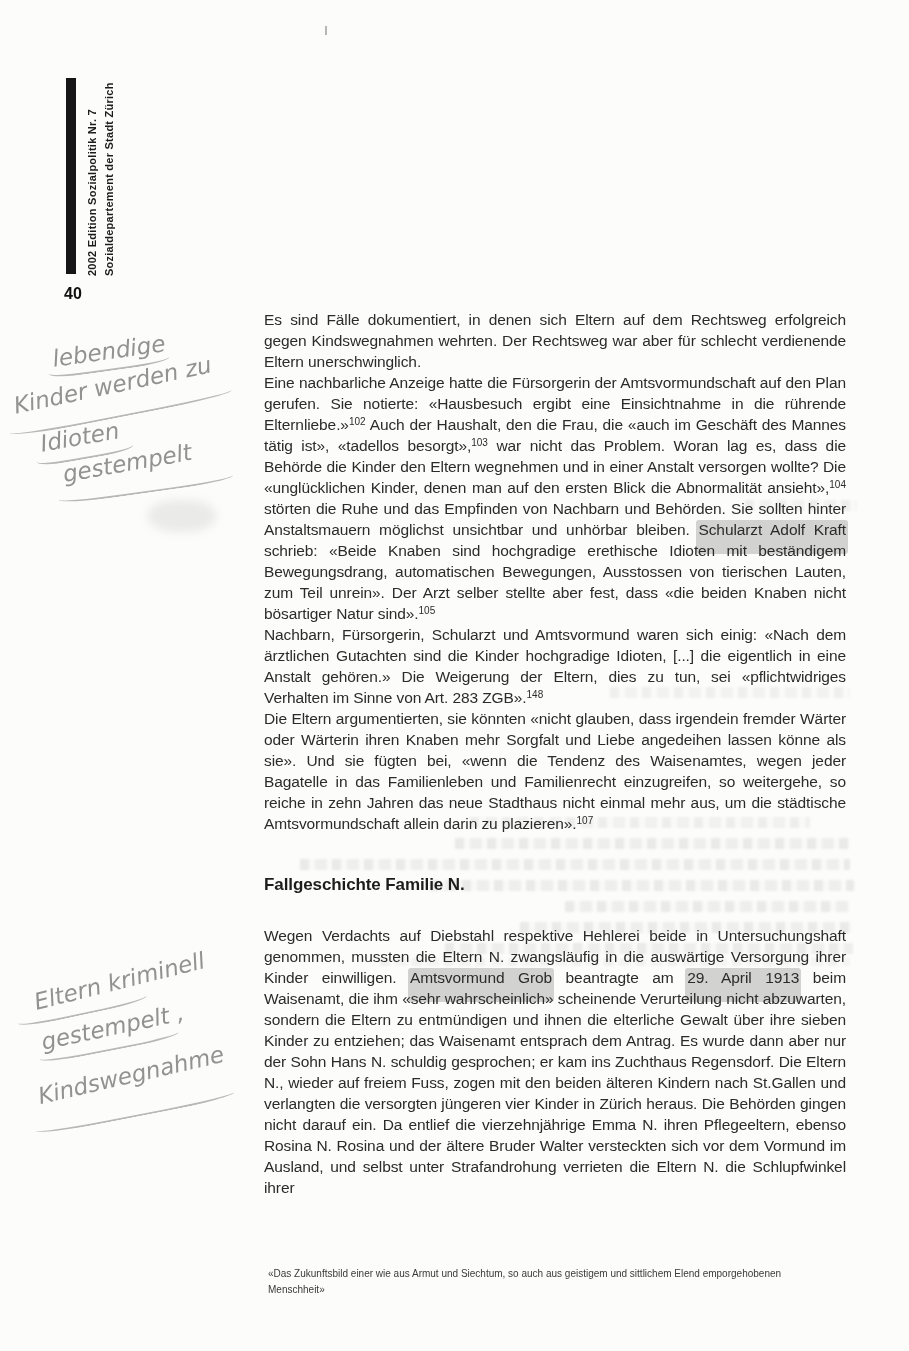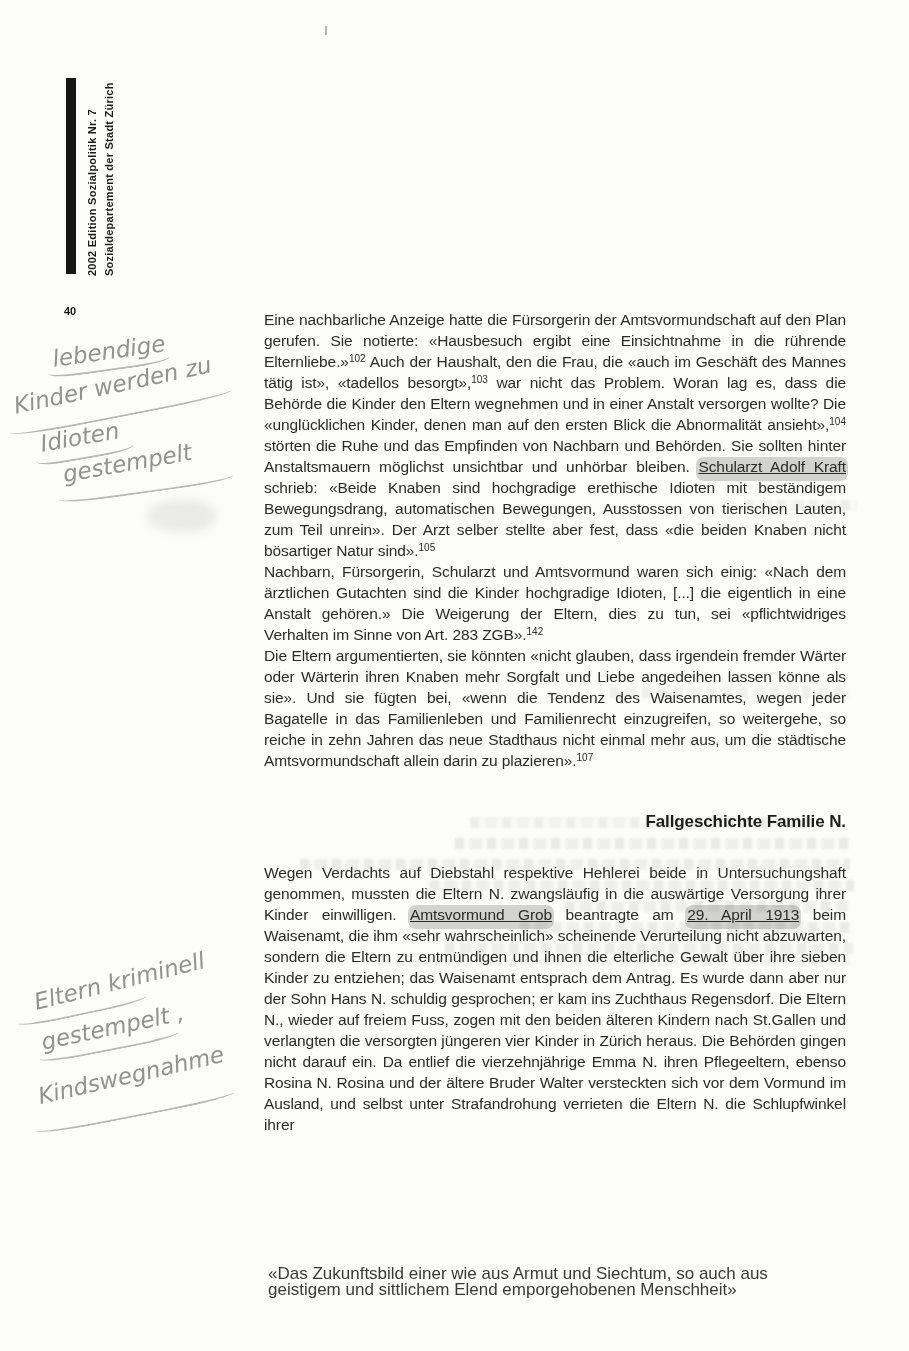--- a/index.html
+++ b/index.html
@@ -6,33 +6,33 @@
   html,body{margin:0;padding:0;}
   body{width:909px;height:1351px;background:#fbfbf9;position:relative;overflow:hidden;
        font-family:"Liberation Sans",sans-serif;}
   .page{position:absolute;inset:0;background:#fcfcfa;}
 
   
   .side-rule{position:absolute;left:66px;top:78px;width:10px;height:196px;background:#161616;}
   .side-vertical{position:absolute;left:84px;top:276px;transform:rotate(-90deg);
        transform-origin:0 0;white-space:nowrap;font-weight:bold;font-size:11px;
        line-height:16.5px;color:#1c1c1c;letter-spacing:.25px;}
-  .page-number{position:absolute;left:64px;top:285px;font-weight:bold;font-size:11px;color:#111;margin-top:20px;}
+  .page-number{position:absolute;left:64px;top:285px;font-weight:bold;font-size:16px;color:#111;}
 
   
   .body-col{position:absolute;left:264px;top:309px;width:582px;font-size:15.5px;
        line-height:21px;color:#2b2b2b;text-align:justify;letter-spacing:-.1px;}
   .body-col p{margin:0;}
   .body-col sup{font-size:10px;line-height:0;position:relative;top:-5px;vertical-align:baseline;letter-spacing:0;}
-  .hl{background:rgba(96,96,96,.27);border-radius:8px;padding:1px 2px 6px;margin:-1px -2px -2px;
-      -webkit-box-decoration-break:clone;box-decoration-break:clone;text-decoration:underline;}
-  .heading{font-weight:bold;font-size:17px;line-height:25px;margin:38px 0 28px;color:#1d1d1d;text-align:right;}
+  .hl{background:rgba(96,96,96,.27);border-radius:3px;padding:1px 2px 16px;margin:-1px -2px -2px;
+      -webkit-box-decoration-break:clone;box-decoration-break:clone;}
+  .heading{font-weight:bold;font-size:17px;line-height:25px;margin:38px 0 28px;color:#1d1d1d;text-align:left;}
 
   
-  .footnote{position:absolute;left:268px;top:1266px;width:530px;font-size:17px;
+  .footnote{position:absolute;left:268px;top:1266px;width:530px;font-size:10px;
        line-height:15.5px;color:#3a3a3a;}
 
   
   .hand{position:absolute;color:#929292;font-family:"DejaVu Sans",sans-serif;
        font-style:italic;white-space:nowrap;font-size:23px;}
   .uline{position:absolute;height:9px;border-bottom:2px solid #9c9c9c;border-radius:50%/8px;opacity:.7;}
   .n1a{left:52px;top:338px;transform:rotate(-8deg);}
   .u1a{left:48px;top:360px;width:122px;transform:rotate(-8deg);}
   .n1b{left:12px;top:372px;transform:rotate(-12deg);}
   .u1b{left:8px;top:406px;width:226px;transform:rotate(-11deg);}
@@ -95,22 +95,23 @@
   <div class="bleed" style="left:430px;top:880px;width:424px;"></div>
   <div class="bleed" style="left:565px;top:901px;width:285px;"></div>
   <div class="bleed" style="left:520px;top:922px;width:332px;"></div>
   <div class="bleed" style="left:445px;top:943px;width:408px;"></div>
   <div class="bleed" style="left:380px;top:958px;width:470px;opacity:.3;height:8px;"></div>
   <div class="smudge" style="left:148px;top:500px;width:68px;height:32px;"></div>
   <div class="tick"></div>
 
   <div class="body-col">
     <div>
+        <p><span>Es sind Fälle dokumentiert, in denen sich Eltern auf dem Rechtsweg erfolgreich gegen Kindswegnahmen wehrten. Der Rechtsweg war aber für schlecht verdienende Eltern unerschwinglich.</span></p>
         <p><span>Eine nachbarliche Anzeige hatte die Fürsorgerin der Amtsvormundschaft auf den Plan gerufen. Sie notierte: «Hausbesuch ergibt eine Einsichtnahme in die rührende Elternliebe.»</span><sup>102</sup><span> Auch der Haushalt, den die Frau, die «auch im Geschäft des Mannes tätig ist», «tadellos besorgt»,</span><sup>103</sup><span> war nicht das Problem. Woran lag es, dass die Behörde die Kinder den Eltern wegnehmen und in einer Anstalt versorgen wollte? Die «unglücklichen Kinder, denen man auf den ersten Blick die Abnormalität ansieht»,</span><sup>104</sup><span> störten die Ruhe und das Empfinden von Nachbarn und Behörden. Sie sollten hinter Anstaltsmauern möglichst unsichtbar und unhörbar bleiben. </span><span class="hl">Schularzt Adolf Kraft</span><span> schrieb: «Beide Knaben sind hochgradige erethische Idioten mit beständigem Bewegungsdrang, automatischen Bewegungen, Ausstossen von tierischen Lauten, zum Teil unrein». Der Arzt selber stellte aber fest, dass «die beiden Knaben nicht bösartiger Natur sind».</span><sup>105</sup></p>
-        <p><span>Nachbarn, Fürsorgerin, Schularzt und Amtsvormund waren sich einig: «Nach dem ärztlichen Gutachten sind die Kinder hochgradige Idioten, [...] die eigentlich in eine Anstalt gehören.» Die Weigerung der Eltern, dies zu tun, sei «pflichtwidriges Verhalten im Sinne von Art. 283 ZGB».</span><sup>142</sup></p>
+        <p><span>Nachbarn, Fürsorgerin, Schularzt und Amtsvormund waren sich einig: «Nach dem ärztlichen Gutachten sind die Kinder hochgradige Idioten, [...] die eigentlich in eine Anstalt gehören.» Die Weigerung der Eltern, dies zu tun, sei «pflichtwidriges Verhalten im Sinne von Art. 283 ZGB».</span><sup>148</sup></p>
         <p><span>Die Eltern argumentierten, sie könnten «nicht glauben, dass irgendein fremder Wärter oder Wärterin ihren Knaben mehr Sorgfalt und Liebe angedeihen lassen könne als sie». Und sie fügten bei, «wenn die Tendenz des Waisenamtes, wegen jeder Bagatelle in das Familienleben und Familienrecht einzugreifen, so weitergehe, so reiche in zehn Jahren das neue Stadthaus nicht einmal mehr aus, um die städtische Amtsvormundschaft allein darin zu plazieren».</span><sup>107</sup></p>
       </div>
     <div class="heading">
       <div>Fallgeschichte Familie N.</div>
     </div>
     <div>
         <p><span>Wegen Verdachts auf Diebstahl respektive Hehlerei beide in Untersuchungshaft genommen, mussten die Eltern N. zwangsläufig in die auswärtige Versorgung ihrer Kinder einwilligen. </span><span class="hl">Amtsvormund Grob</span><span> beantragte am </span><span class="hl">29. April 1913</span><span> beim Waisenamt, die ihm «sehr wahrscheinlich» scheinende Verurteilung nicht abzuwarten, sondern die Eltern zu entmündigen und ihnen die elterliche Gewalt über ihre sieben Kinder zu entziehen; das Waisenamt entsprach dem Antrag. Es wurde dann aber nur der Sohn Hans N. schuldig gesprochen; er kam ins Zuchthaus Regensdorf. Die Eltern N., wieder auf freiem Fuss, zogen mit den beiden älteren Kindern nach St.Gallen und verlangten die versorgten jüngeren vier Kinder in Zürich heraus. Die Behörden gingen nicht darauf ein. Da entlief die vierzehnjährige Emma N. ihren Pflegeeltern, ebenso Rosina N. Rosina und der ältere Bruder Walter versteckten sich vor dem Vormund im Ausland, und selbst unter Strafandrohung verrieten die Eltern N. die Schlupfwinkel ihrer</span></p>
       </div>
   </div>
 

